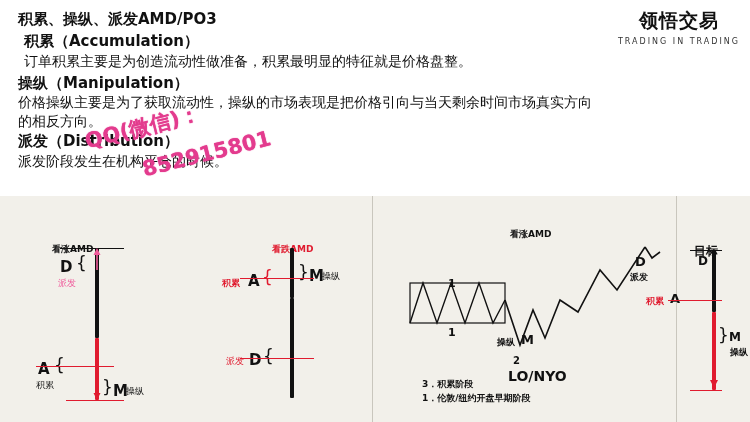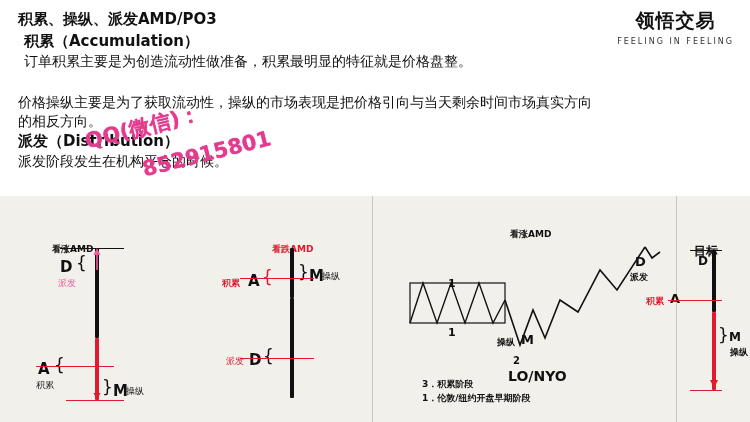--- a/index.html
+++ b/index.html
@@ -11,21 +11,21 @@
   .t-title{left:18px;top:10px;font-size:15px;font-weight:bold;}
   .t-l2{left:24px;top:32px;font-size:15px;font-weight:bold;}
   .t-l3{left:24px;top:53px;font-size:14px;}
   .t-l4{left:18px;top:74px;font-size:15px;font-weight:bold;}
   .t-l5{left:18px;top:94px;font-size:14px;}
   .t-l6{left:18px;top:113px;font-size:14px;}
   .t-l7{left:18px;top:132px;font-size:15px;font-weight:bold;}
   .t-l8{left:18px;top:153px;font-size:14px;}
 
   
-  .logo{position:absolute;right:16px;top:8px;text-align:center;}
+  .logo{position:absolute;right:10px;top:8px;text-align:center;}
   .logo .zh{font-size:19px;font-weight:bold;color:#111;letter-spacing:1px;}
   .logo .en{font-size:8px;color:#333;letter-spacing:2px;margin-top:3px;}
 
   
   .wm{position:absolute;color:#e33b8e;font-weight:bold;font-size:21px;
       transform:rotate(-14deg);transform-origin:left top;text-shadow:0 0 1px #e33b8e;}
   .wm1{left:82px;top:128px;}
   .wm2{left:140px;top:158px;}
 
   
@@ -51,28 +51,29 @@
   svg.ov{position:absolute;left:0;top:0;width:750px;height:422px;pointer-events:none;}
 </style>
 </head>
 <body>
 
 <div id="stage">
 
   <div class="txt t-title">积累、操纵、派发AMD/PO3</div>
   <div class="txt t-l2">积累（Accumulation）</div>
   <div class="txt t-l3">订单积累主要是为创造流动性做准备，积累最明显的特征就是价格盘整。</div>
+  <div class="txt t-l4">操纵（Manipulation）</div>
   <div class="txt t-l6">的相反方向。</div>
   <div class="txt t-l5">价格操纵主要是为了获取流动性，操纵的市场表现是把价格引向与当天剩余时间市场真实方向</div>
   <div class="txt t-l8">派发阶段发生在机构平仓的时候。</div>
   <div class="txt t-l7">派发（Distribution）</div>
 
   <div class="logo">
     <div class="zh">领悟交易</div>
-    <div class="en">FEELING IN FEELING</div>
+    <div class="en">TRADING IN TRADING</div>
   </div>
 
   <div class="wm wm1">QQ(微信)：</div>
   <div class="wm wm2">852915801</div>
 
   <div class="panel"></div>
   <div class="vline v1"></div>
   <div class="vline v2"></div>
 
   <div class="lbl b" style="left:52px;top:243px;">看涨AMD</div>

